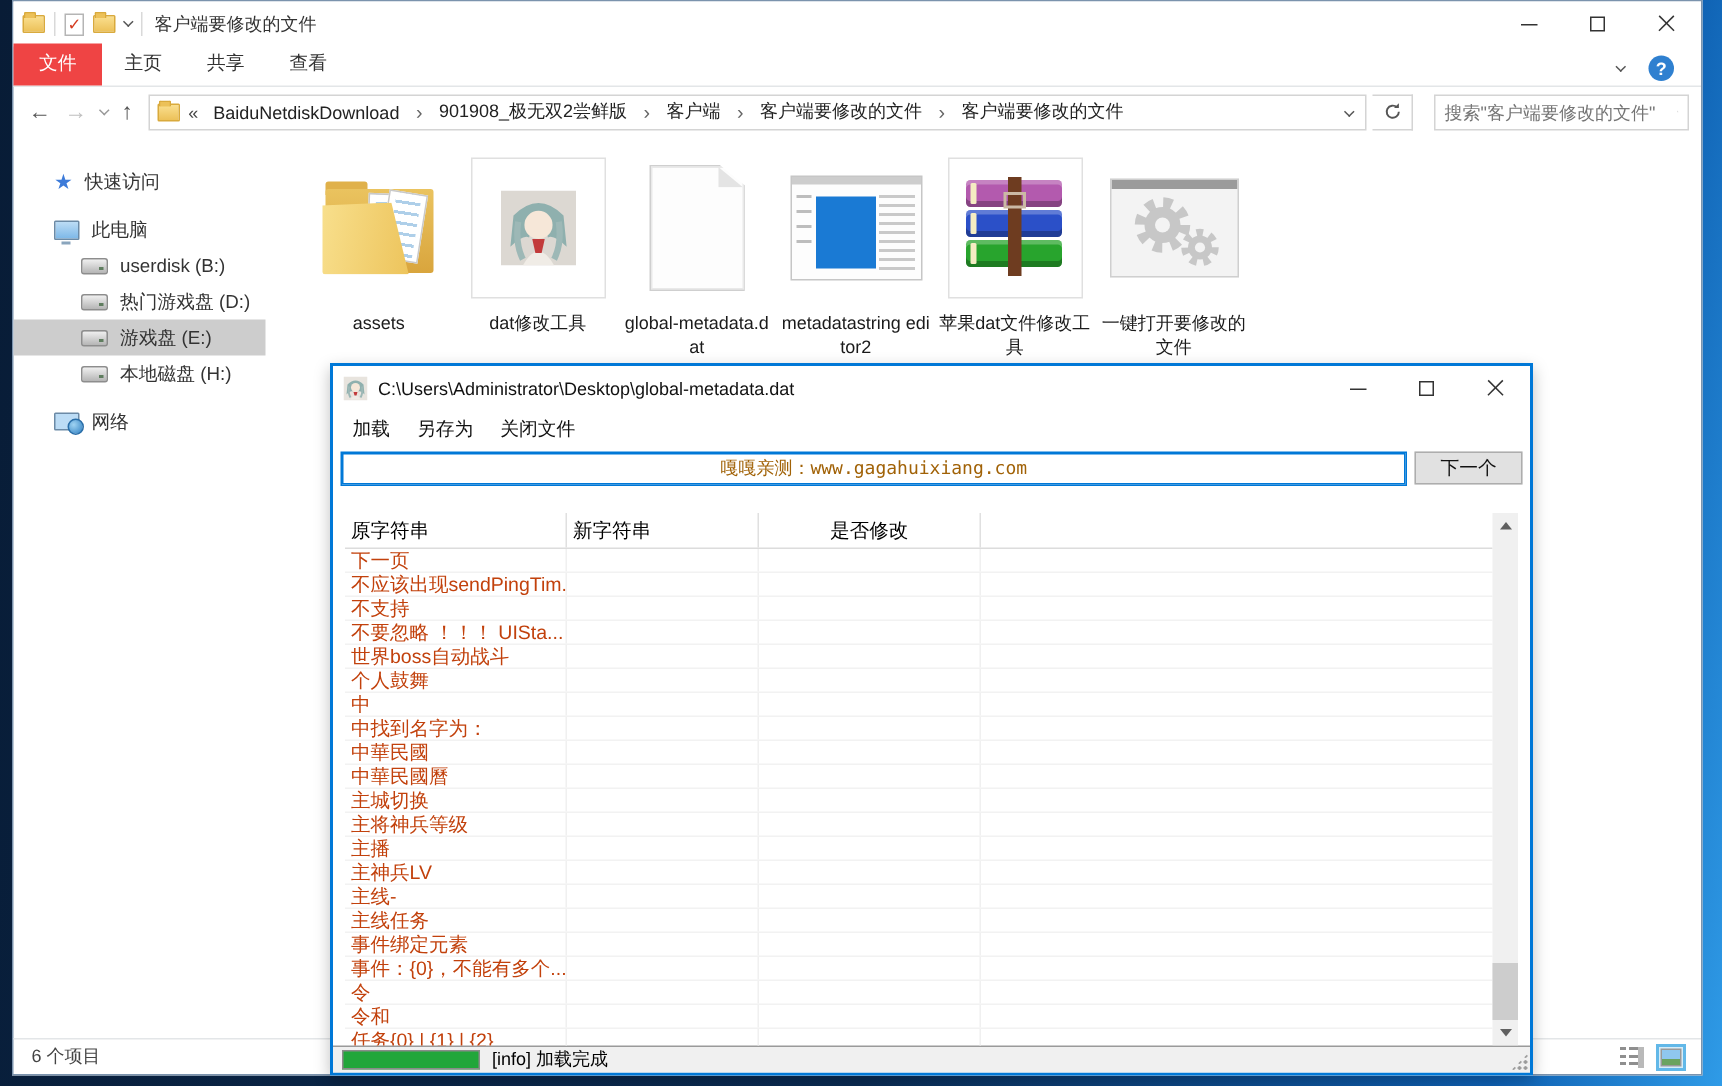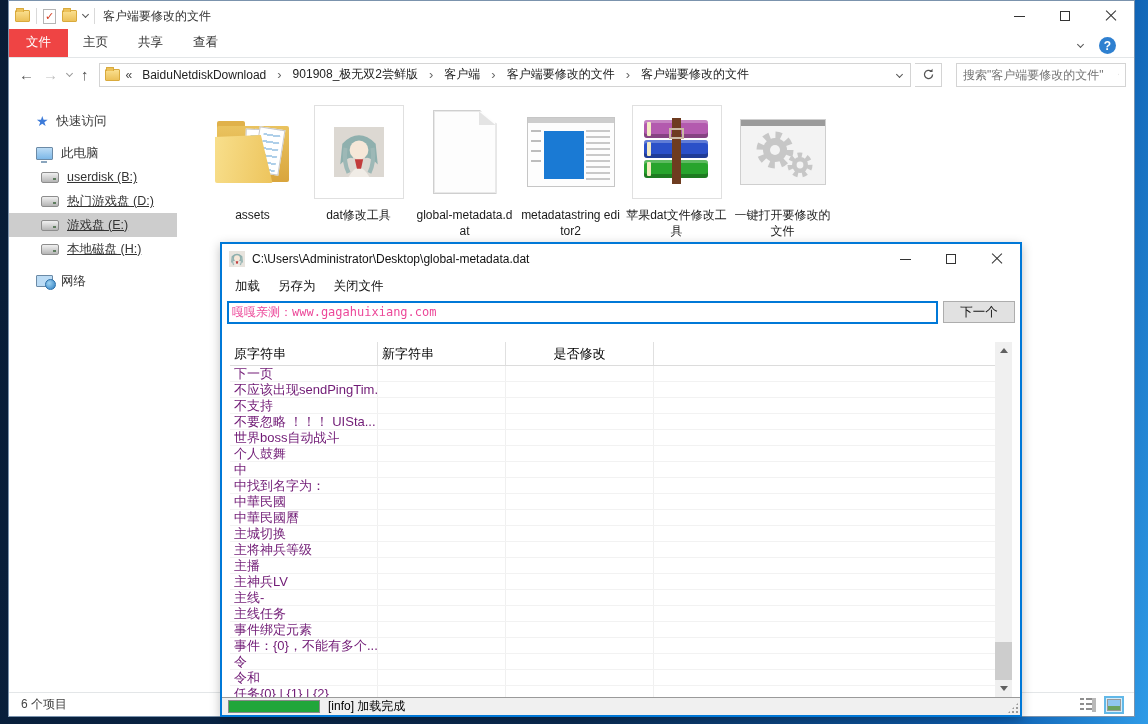--- a/index.html
+++ b/index.html
@@ -48,21 +48,21 @@
   .crumb:last-child .crumb-sep::after { content:""; margin:0; }
   .addr-chev { margin:0 8px; }
   .refresh-box { width:27px; height:24px; border:1px solid #d4d4d4; border-left:none; display:flex; align-items:center; justify-content:center; }
   .search-box { width:170px; height:24px; border:1px solid #d4d4d4; display:flex; align-items:center; margin-left:10px; padding:0 6px; }
   .search-text { flex:1; color:#8a8a8a; border:none; outline:none; font-size:12px; font-family:inherit; background:transparent; }
 
   .content { flex:1; display:flex; position:relative; overflow:hidden; }
   .sidebar { width:185px; padding-top:18px; flex-shrink:0; }
   .side-item { height:24px; display:flex; align-items:center; gap:8px; color:#333; font-size:12.5px; }
   .side-item.lvl0 { padding-left:27px; }
-  .side-item.lvl1 { padding-left:32px;text-decoration:underline; }
+  .side-item.lvl1 { padding-left:45px; }
   .side-item.gap-before { margin-top:8px; }
   .side-item.selected { background:#cdcdcd; width:168px; }
   .quick-access-icon { color:#3d7bd9; font-size:14px; line-height:14px; }
   .quick-access-icon::before { content:"★"; }
   .computer-icon { width:17px; height:13px; border:1.5px solid #6b8aa6; background:linear-gradient(#bcdcf5,#7db8e8); border-radius:1px; position:relative; }
   .computer-icon::after { content:""; position:absolute; left:4px; bottom:-4px; width:6px; height:2px; background:#8aa5bd; }
   .drive-icon, .windows-drive-icon { width:18px; height:11px; background:linear-gradient(#f0f0f0,#b5b5b5); border:1px solid #8d8d8d; border-radius:2px; position:relative; }
   .drive-icon::after, .windows-drive-icon::after { content:""; position:absolute; right:2px; bottom:2px; width:3px; height:2px; background:#5f7d5f; }
   .windows-drive-icon::before { content:""; position:absolute; left:-2px; top:-4px; width:8px; height:8px;
     background:conic-gradient(from 0deg at 50% 50%, #29aae1 0 25%, #7fba00 0 50%, #ffb900 0 75%, #f25022 0); }
@@ -124,29 +124,29 @@
   
   .editor-win { position:absolute; left:220px; top:242px; width:802px; height:475px; background:#fff;
     border:2px solid #0078d7; box-shadow:0 3px 10px rgba(0,0,0,.25); display:flex; flex-direction:column; z-index:5; }
   .ed-titlebar { height:30px; display:flex; align-items:center; padding-left:7px; gap:7px; background:#fff; }
   .ed-title { font-size:12px; color:#111; }
   .ed-controls { margin-left:auto; display:flex; height:30px; }
   .ed-menubar { height:24px; display:flex; align-items:center; padding-left:4px; }
   .ed-menu-item { padding:3px 9px; font-size:12.5px; color:#111; }
   .ed-searchrow { height:28px; display:flex; align-items:center; padding:0 5px; gap:5px; }
   .ed-search-input { flex:1; height:23px; border:1px solid #0078d7; outline:1px solid #0078d7; outline-offset:-2px;
-    font-family:"DejaVu Sans Mono","Liberation Mono",monospace; font-size:12px; padding:0 4px; color:#ec4899; }
+    font-family:"DejaVu Sans Mono","Liberation Mono",monospace; font-size:12px; padding:0 4px; color:#a16207;text-align:center; }
   .ed-next-btn { width:72px; height:22px; background:#e1e1e1; border:1px solid #adadad; font-size:12.5px; color:#111;
     display:flex; align-items:center; justify-content:center; }
   .ed-tablewrap { position:relative; flex:1; margin-top:16px; overflow:hidden; border-bottom:1px solid #9a9a9a; }
   .ed-table { position:absolute; left:8px; top:0; right:25px; bottom:0; }
   .ed-thead { display:flex; height:24px; border-bottom:1px solid #dcdcdc; font-size:13px; color:#000; align-items:center; }
   .ed-th { border-right:1px solid #e0e0e0; height:100%; display:flex; align-items:center; padding:0 4px; }
   .th-c1 { width:148px; } .th-c2 { width:128px; } .th-c3 { width:148px; justify-content:center; } .th-c4 { flex:1; border-right:none; }
-  .ed-tbody { font-size:13px; color:#701a75; }
+  .ed-tbody { font-size:13px; color:#c2410c; }
   .trow { display:flex; height:16px; border-bottom:1px solid #f2f2f2; }
   .td { border-right:1px solid #f0f0f0; height:100%; padding:0 4px; white-space:nowrap; overflow:hidden; line-height:15px; }
   .td.c1 { width:148px; } .td.c2 { width:128px; } .td.c3 { width:148px; } .td.c4 { flex:1; border-right:none; }
   .ed-scrollbar { position:absolute; right:8px; top:0; bottom:0; width:17px; background:#f0f0f0; }
   .sb-btn { position:absolute; left:0; width:17px; height:17px; display:flex; align-items:center; justify-content:center; }
   .sb-up { top:0; } .sb-down { bottom:0; }
   .tri-up { width:0; height:0; border-left:4px solid transparent; border-right:4px solid transparent; border-bottom:5px solid #606060; }
   .tri-down { width:0; height:0; border-left:4px solid transparent; border-right:4px solid transparent; border-top:5px solid #606060; }
   .sb-thumb { position:absolute; left:0; bottom:17px; width:17px; height:38px; background:#cdcdcd; }
   .ed-statusbar { height:17px; background:#f0f0f0; display:flex; align-items:center; padding-left:6px; gap:8px; position:relative; }

